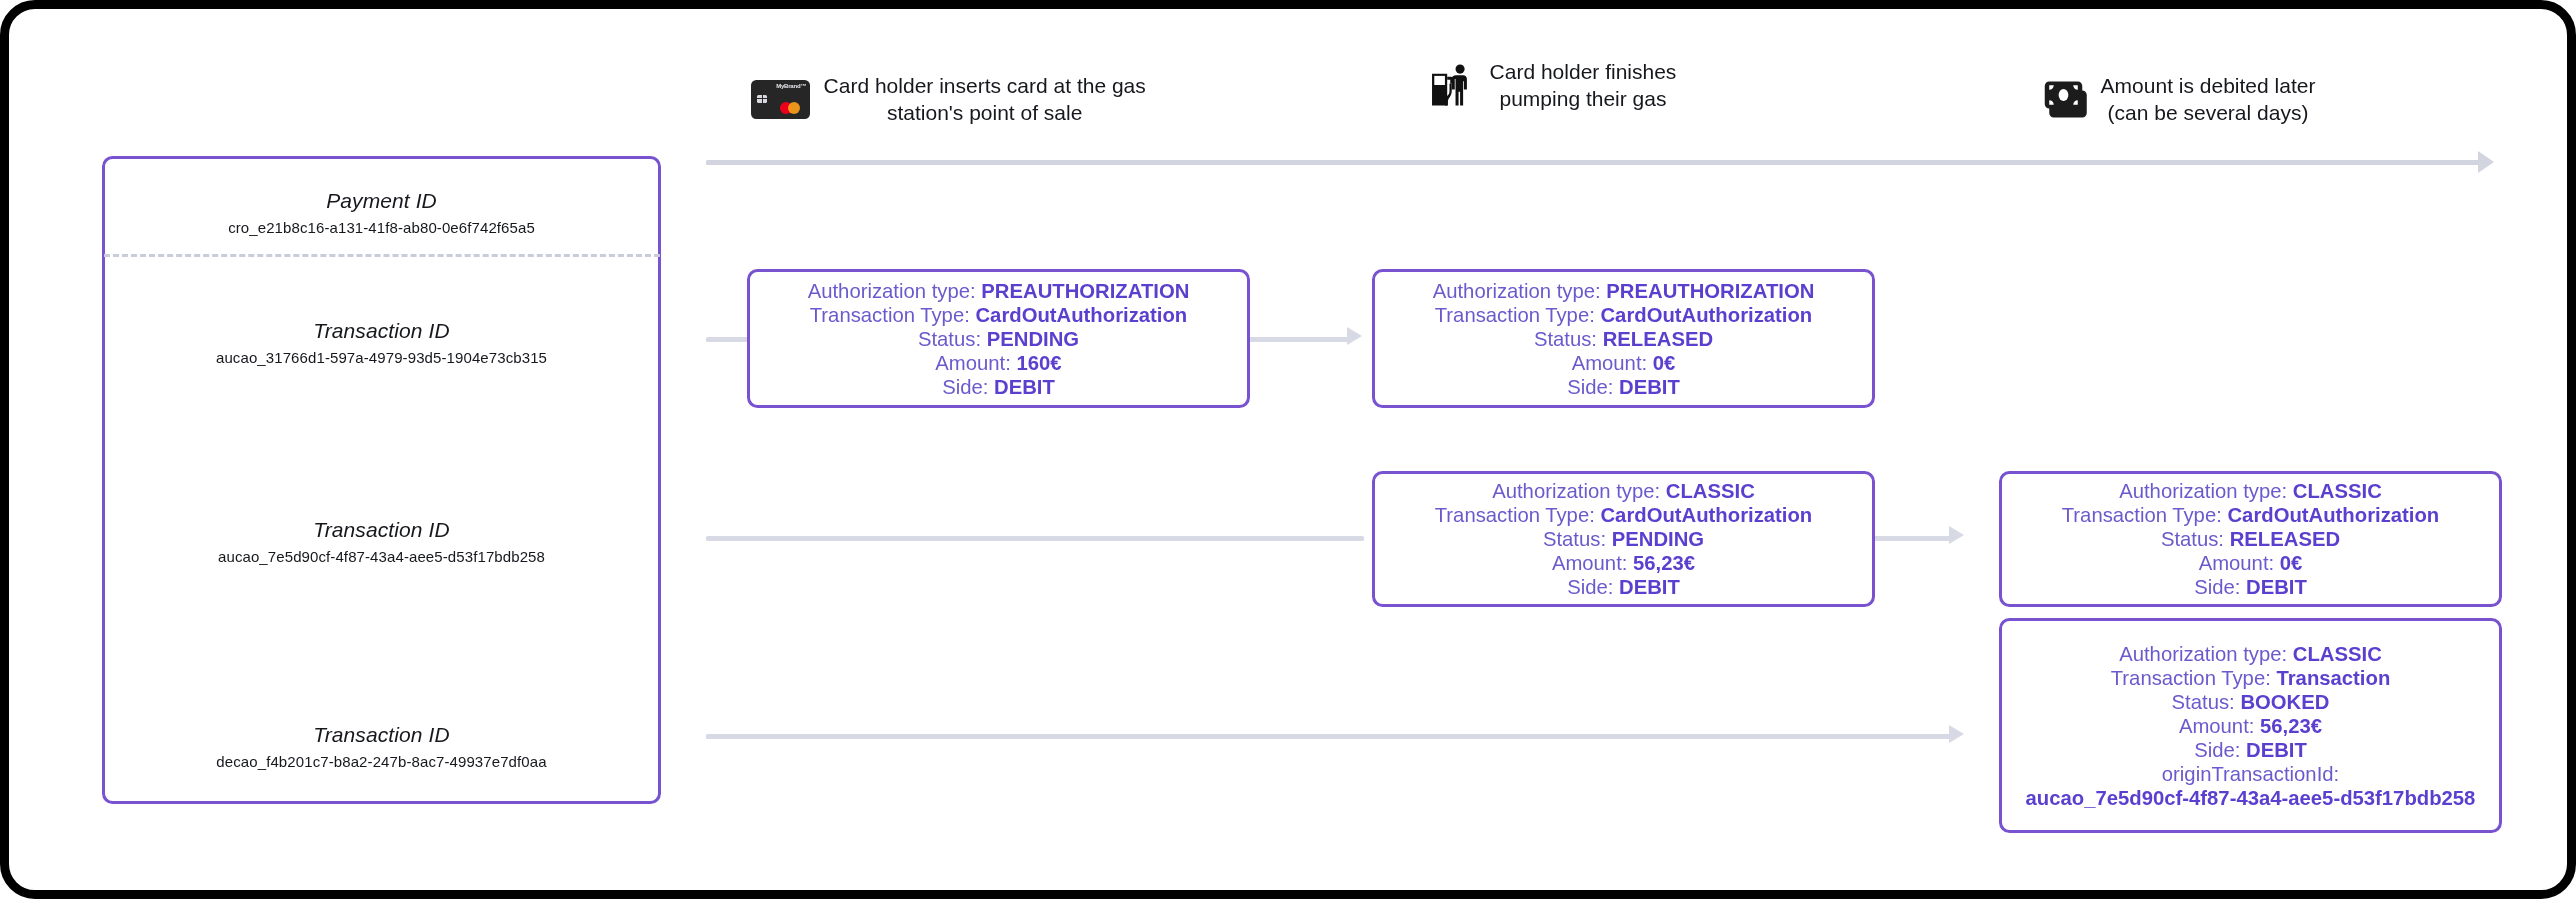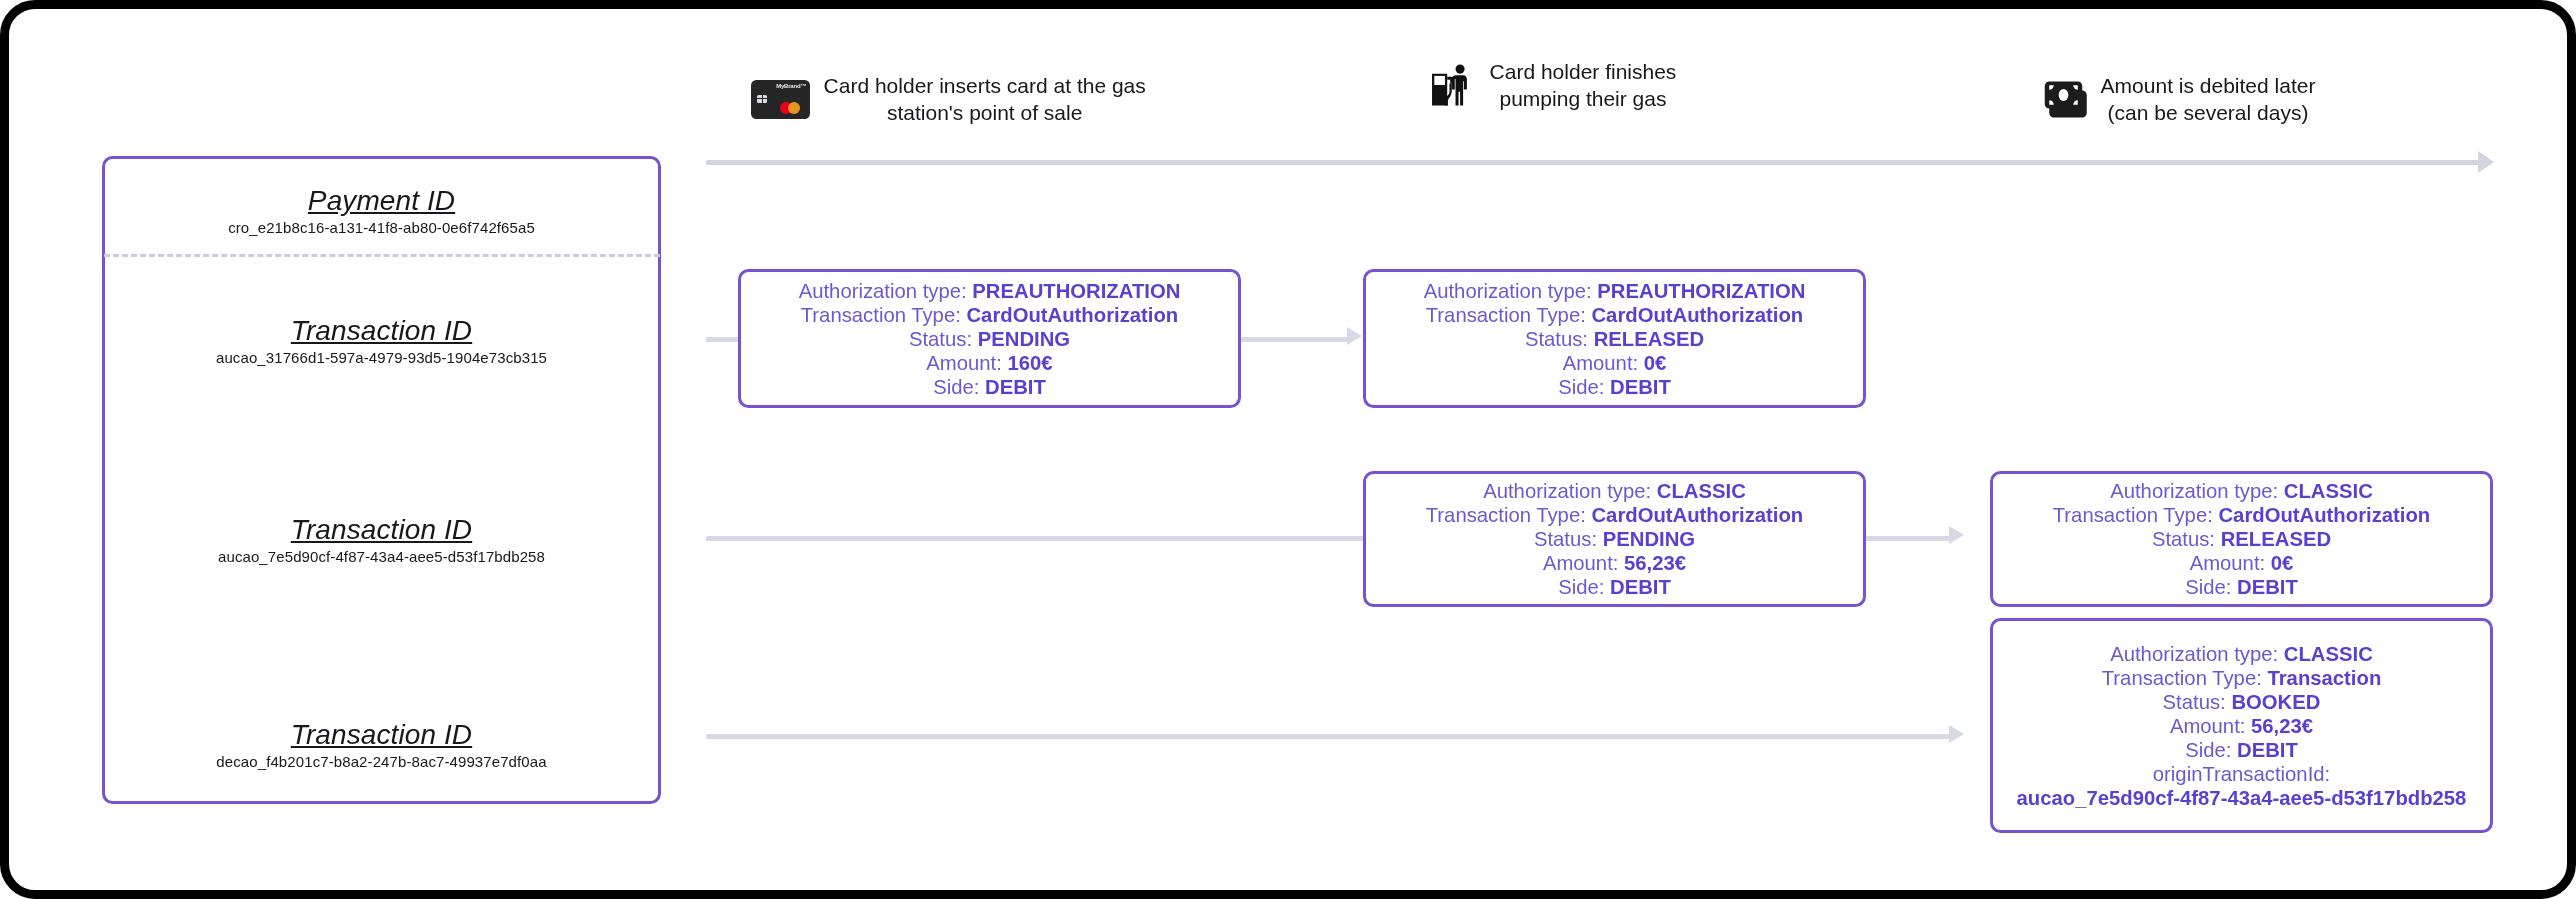--- a/index.html
+++ b/index.html
@@ -9,21 +9,21 @@
          border:9.8px solid #000000;border-radius:35px;background:#ffffff;overflow:hidden;}
   .canvas{position:absolute;left:0;top:0;width:2576px;height:899px;}
 
   
   .left-panel{position:absolute;left:93px;top:147px;width:559px;height:648px;
               box-sizing:border-box;border:3px solid #7952d0;border-radius:10.5px;background:#fff;}
   .divider{position:absolute;left:95px;top:245px;width:556px;height:0;
            border-top:3px dashed #c9ccdc;}
 
   .id-block{position:absolute;width:100%;text-align:center;color:#16181d;}
-  .id-label{font-style:italic;font-size:28px;line-height:25.6px;letter-spacing:0.1px;text-decoration:underline;}
+  .id-label{font-style:italic;font-size:21px;line-height:25.6px;letter-spacing:0.1px;}
   .id-value{font-size:15px;line-height:27px;letter-spacing:0.1px;}
 
   
   .step{position:absolute;display:flex;align-items:center;gap:13.6px;}
   .step-label{font-size:21px;line-height:27px;color:#16181d;text-align:center;white-space:pre-line;}
 
   .icon-card{width:59px;height:39px;border-radius:5.3px;background:#262626;position:relative;flex:0 0 auto;}
   .icon-card .brand{position:absolute;right:3.8px;top:3px;font-size:6px;color:#e9e9ee;font-weight:bold;letter-spacing:-0.2px;}
   .icon-card .chip{position:absolute;left:6px;top:15px;width:9.8px;height:8.3px;border-radius:1.5px;background:#d8d8de;}
   .icon-card .chip:before{content:"";position:absolute;left:0;top:3.8px;width:9.8px;height:0.8px;background:#262626;}
@@ -34,21 +34,21 @@
   .icon-pump{width:47px;height:44px;flex:0 0 auto;}
   .icon-money{width:44px;height:39px;flex:0 0 auto;}
 
   
   .timeline{position:absolute;left:697px;top:151px;width:1774px;height:5.3px;background:#d2d4e0;border-radius:1.5px;}
   .timeline-head{position:absolute;left:2469px;top:142px;width:0;height:0;
                  border-top:11.3px solid transparent;border-bottom:11.3px solid transparent;border-left:16.6px solid #d2d4e0;}
 
   
   .dbox{position:absolute;box-sizing:border-box;border:3px solid #7952d0;border-radius:10.5px;background:#fff;
-        display:flex;flex-direction:column;justify-content:center;align-items:center;padding:7.5px 16.6px;}
+        display:flex;flex-direction:column;justify-content:center;align-items:center;padding:7.5px 16.6px;margin-left:9px;}
   .dline{font-size:20.3px;line-height:24px;color:#6a5acd;text-align:center;white-space:nowrap;}
   .dline .v{font-weight:bold;color:#5b3fcf;}
   .dline.wrap{white-space:normal;}
 
   
   .conn{position:absolute;height:5.3px;background:#d7d9e4;border-radius:1.5px;}
   .conn-head{position:absolute;width:0;height:0;border-top:9.8px solid transparent;
              border-bottom:9.8px solid transparent;border-left:15px solid #d7d9e4;}
 </style>
 </head>

